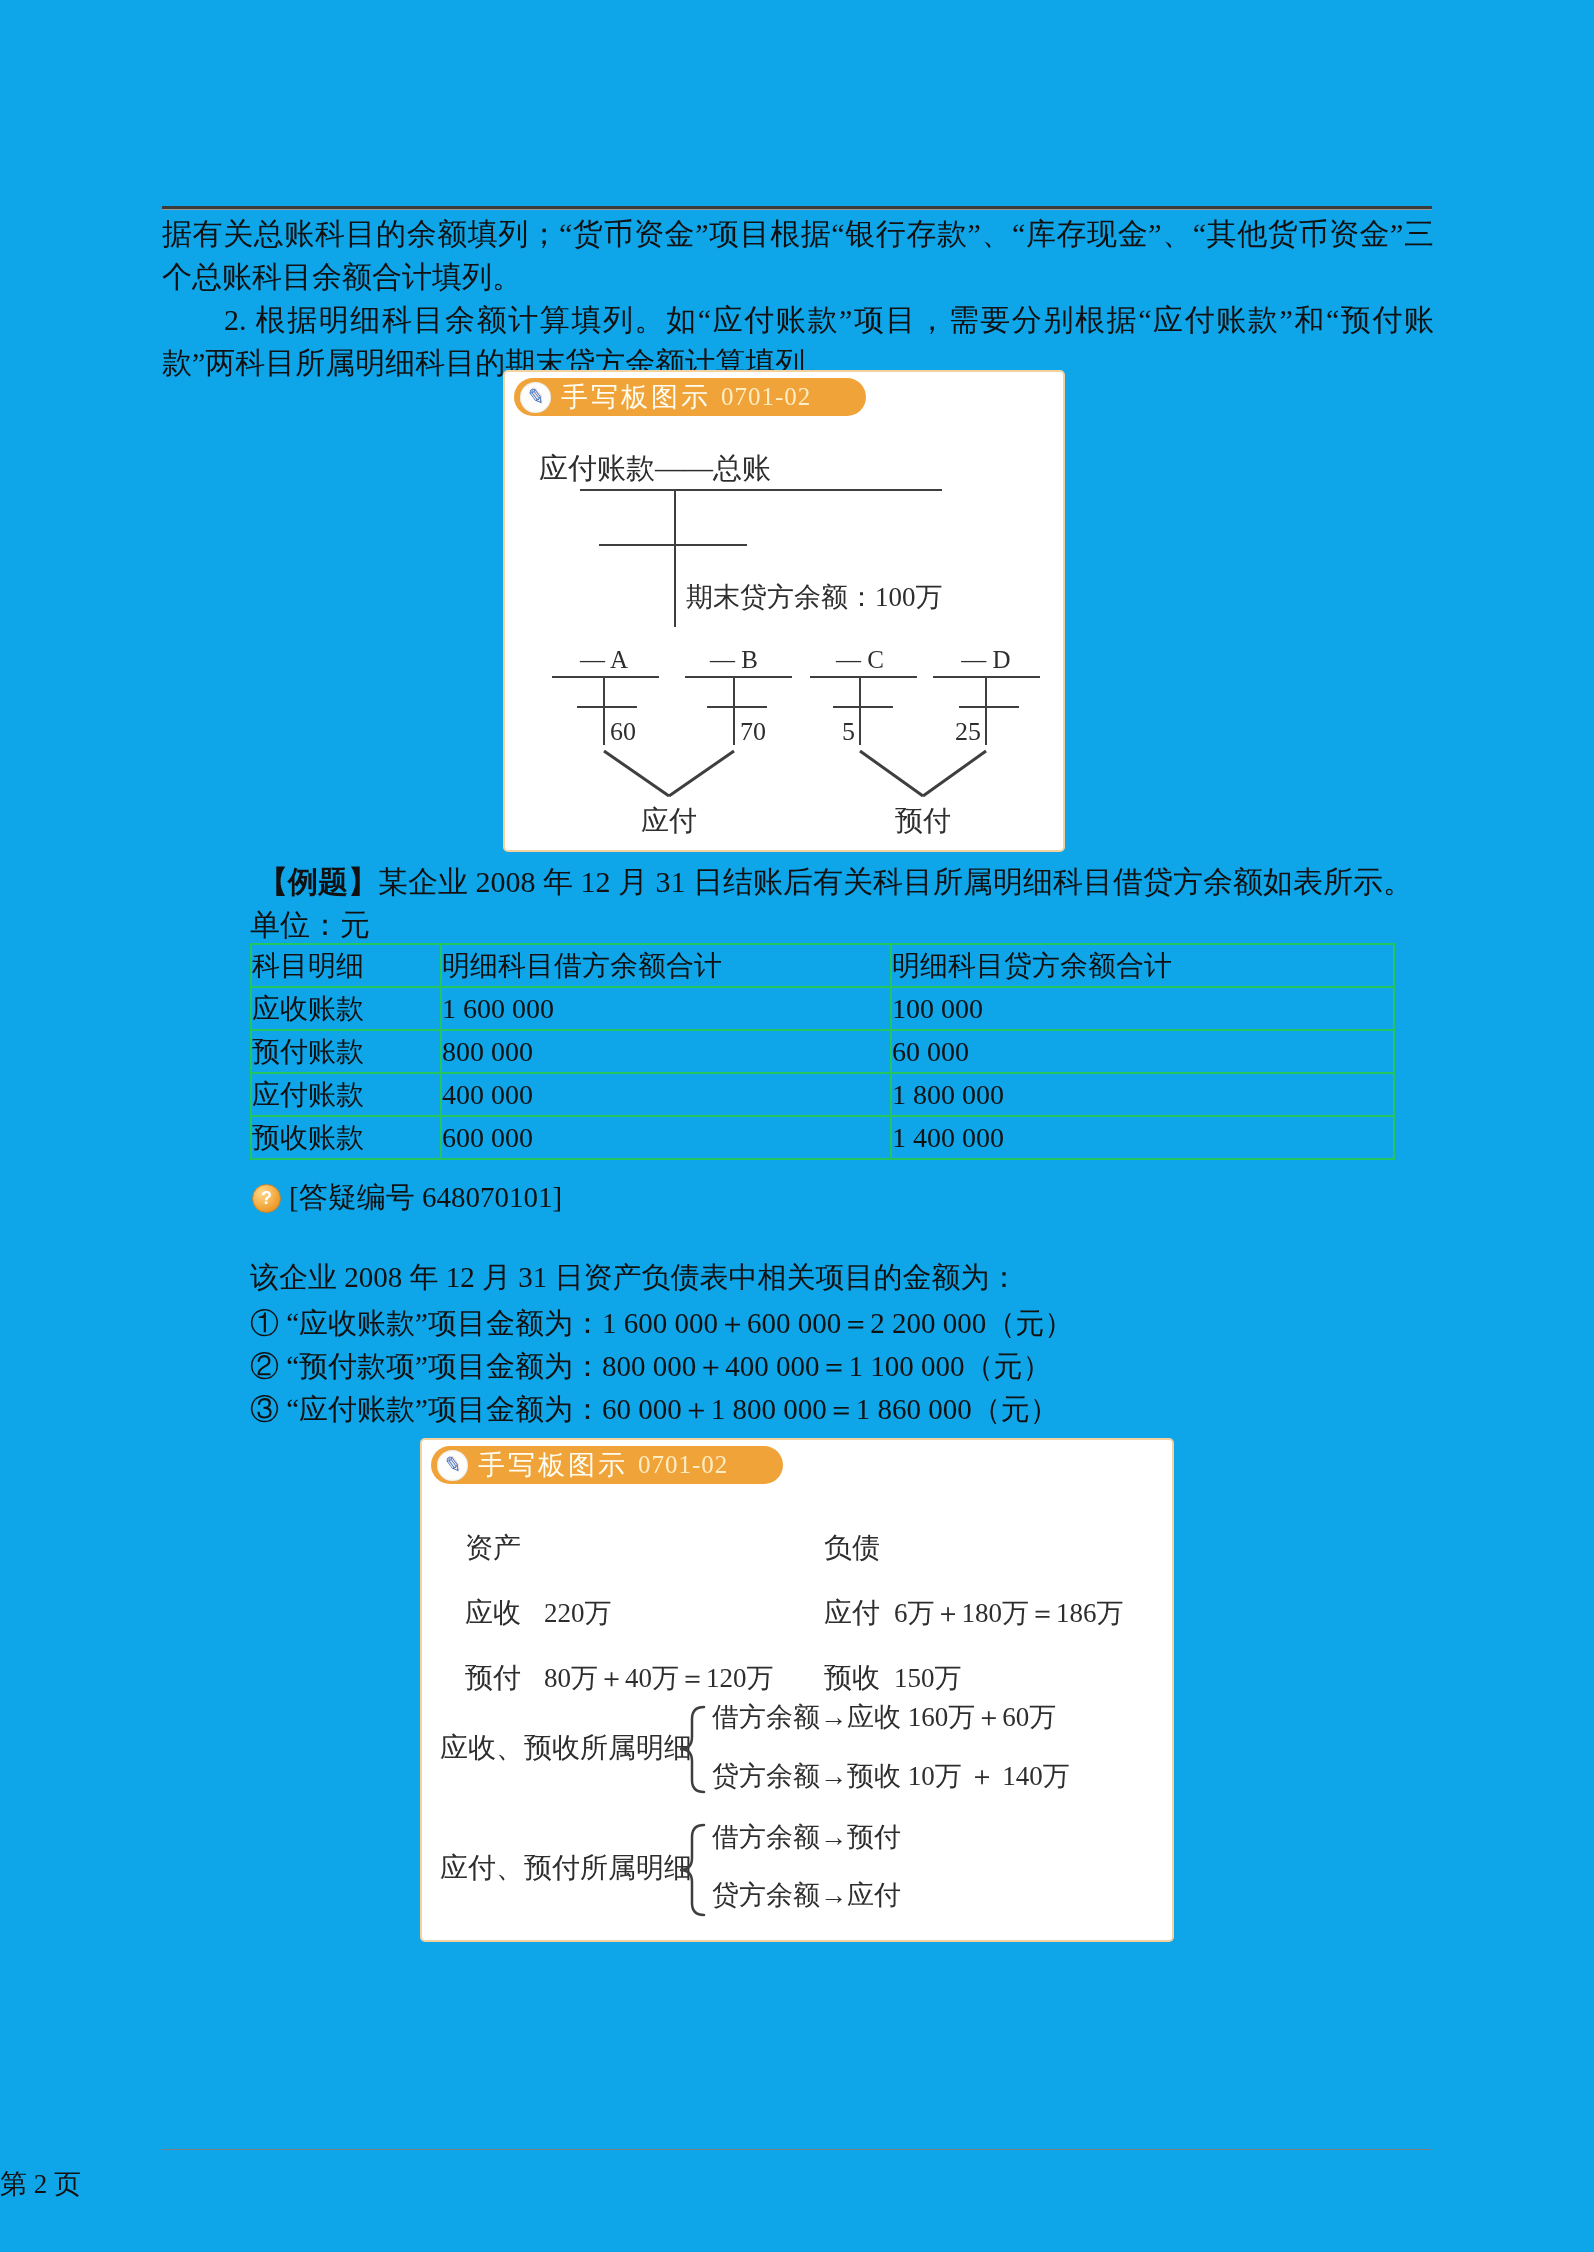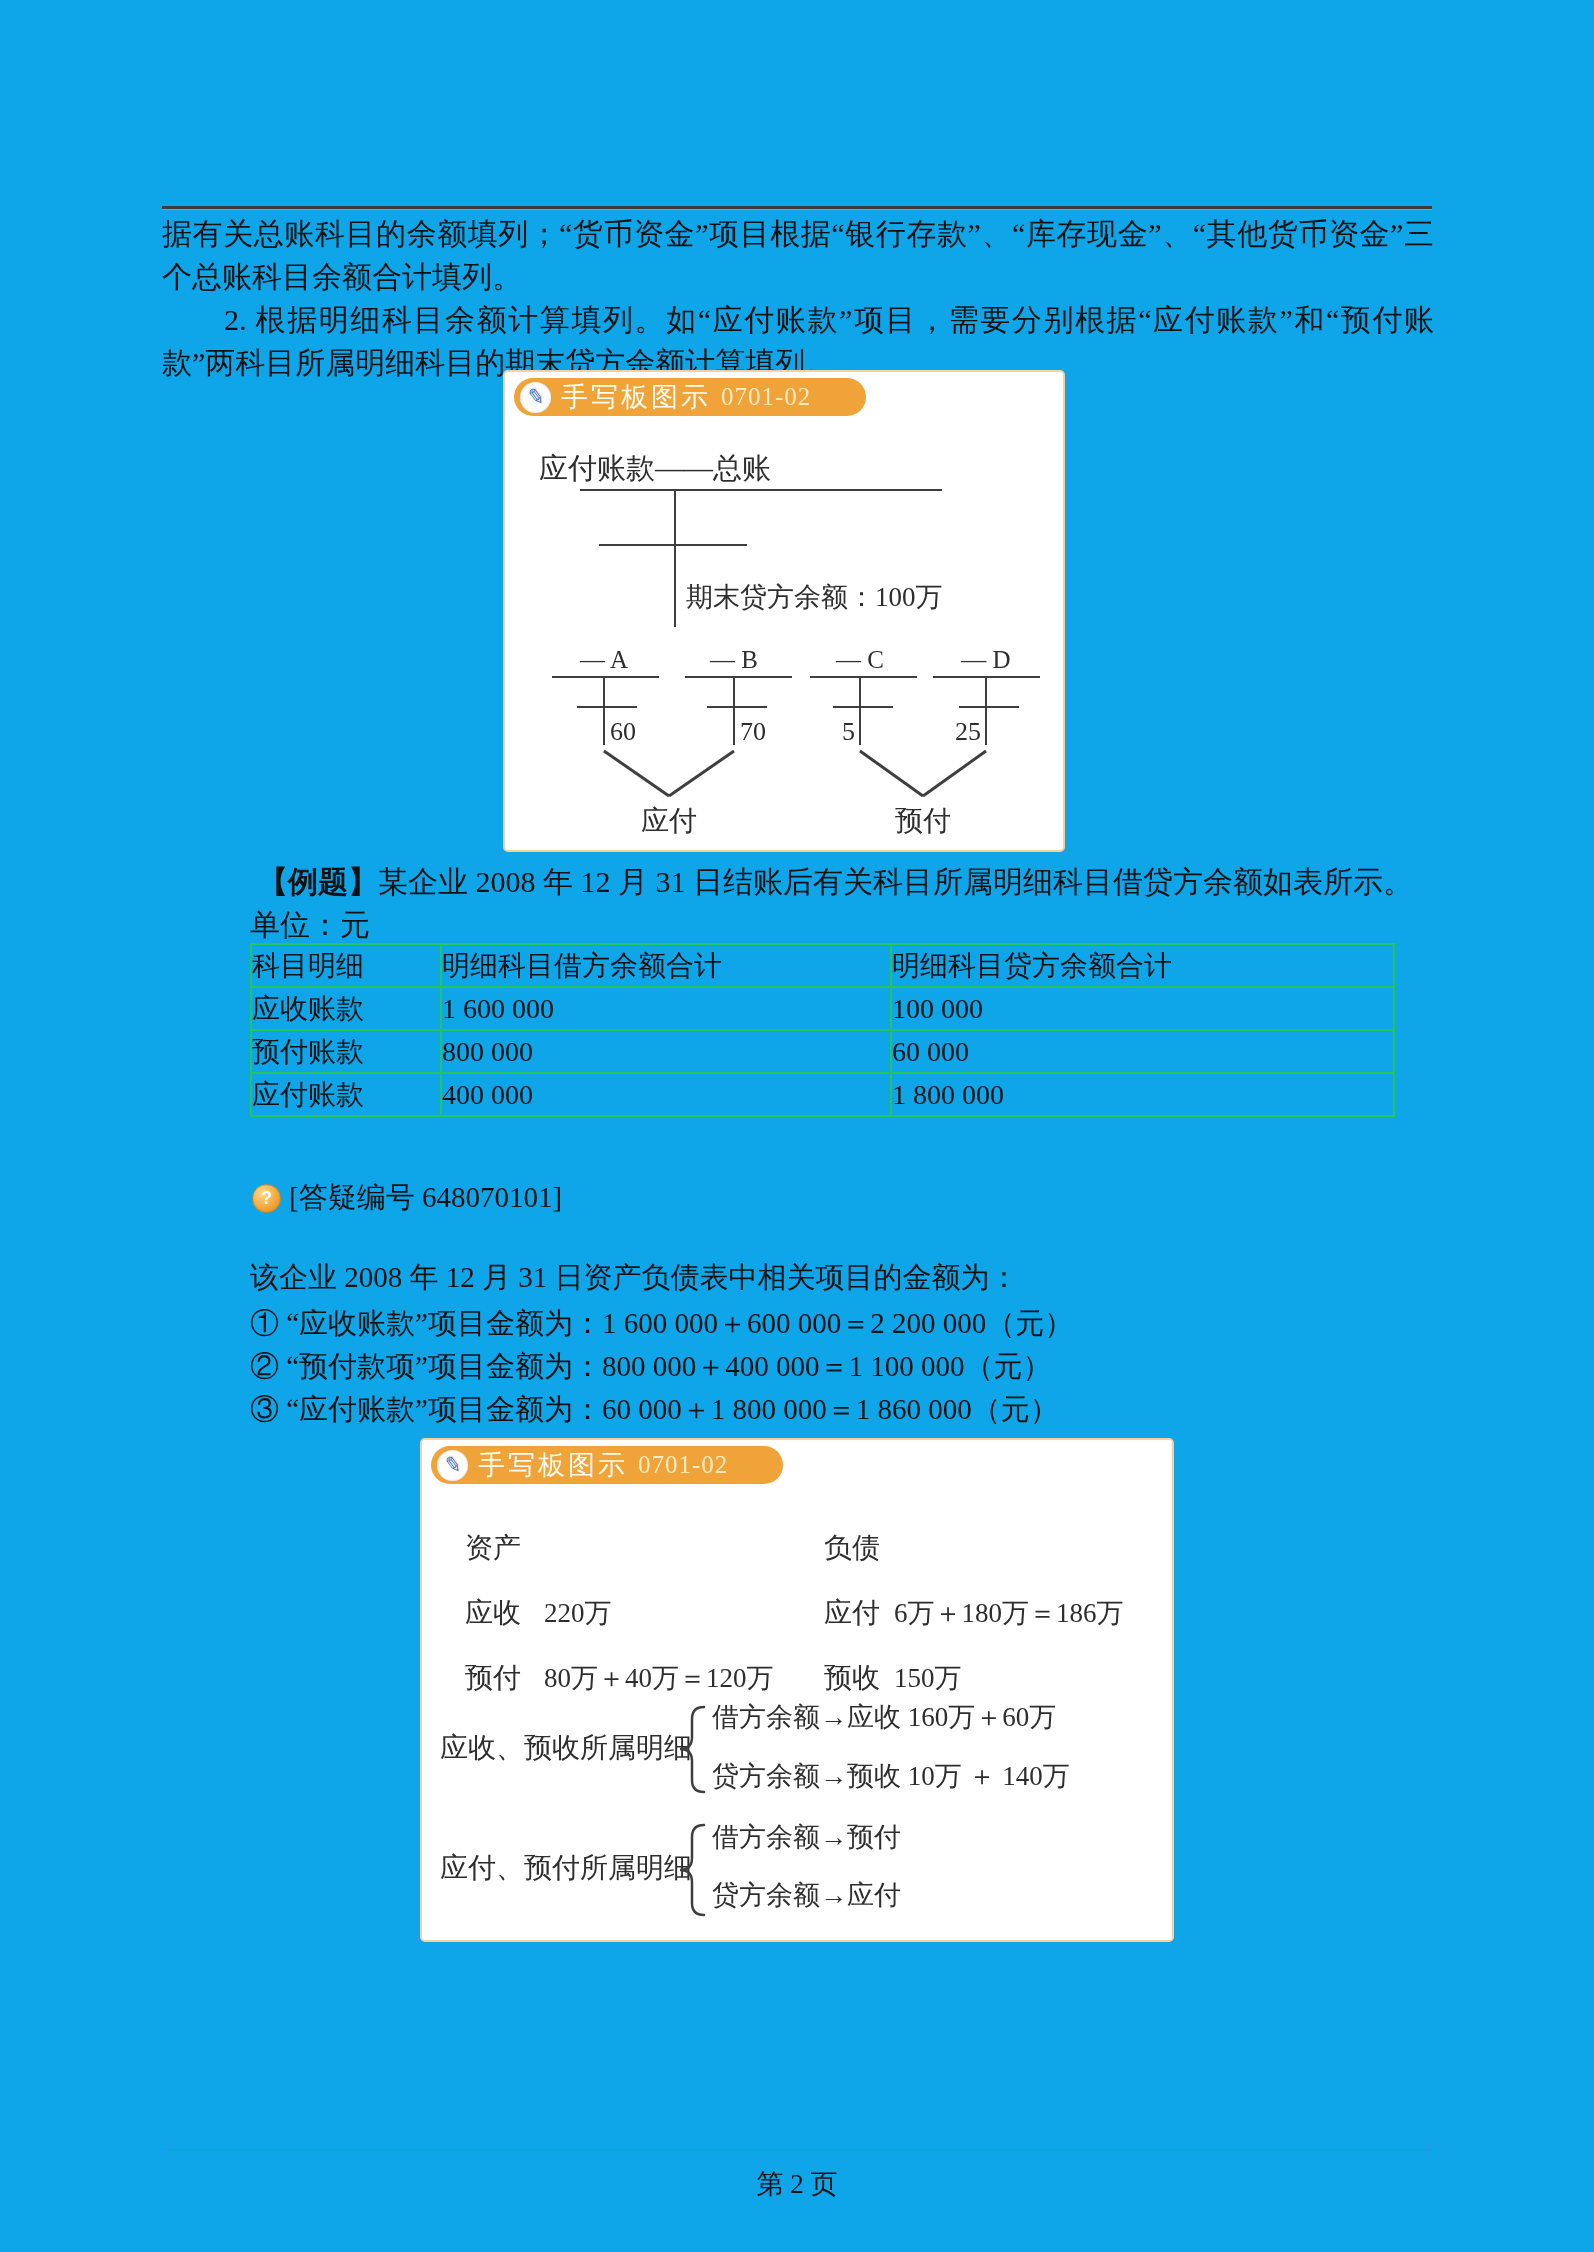--- a/index.html
+++ b/index.html
@@ -83,21 +83,21 @@
     color:#fff;font-size:18px;font-weight:bold;
     font-family:"Liberation Sans",sans-serif;
   }
   .ans-line{
     position:absolute;left:250px;font-size:29px;white-space:nowrap;margin-top:40px;
   }
   .footer-rule{
     position:absolute;left:162px;top:2149px;width:1270px;height:1px;background:#7d7d7d;
   }
   .footer-text{
-    position:absolute;left:0;top:2166px;width:1594px;text-align:center;
+    position:absolute;left:0;top:2166px;width:1594px;
     font-size:27px;
   }
 </style>
 </head>
 <body>
 
 <div class="page">
 
   <div class="top-rule"></div>
 
@@ -182,20 +182,25 @@
     <tr>
       <td>预付账款</td>
       <td>800 000</td>
       <td>60 000</td>
     </tr>
     <tr>
       <td>应付账款</td>
       <td>400 000</td>
       <td>1 800 000</td>
     </tr>
+    <tr>
+      <td>预收账款</td>
+      <td>600 000</td>
+      <td>1 400 000</td>
+    </tr>
   </tbody>
     </table>
 
   <div class="qa-row">
     <span class="qa-icon">
         <span>?</span>
       </span>
     <span>[答疑编号 648070101]</span>
   </div>
 

